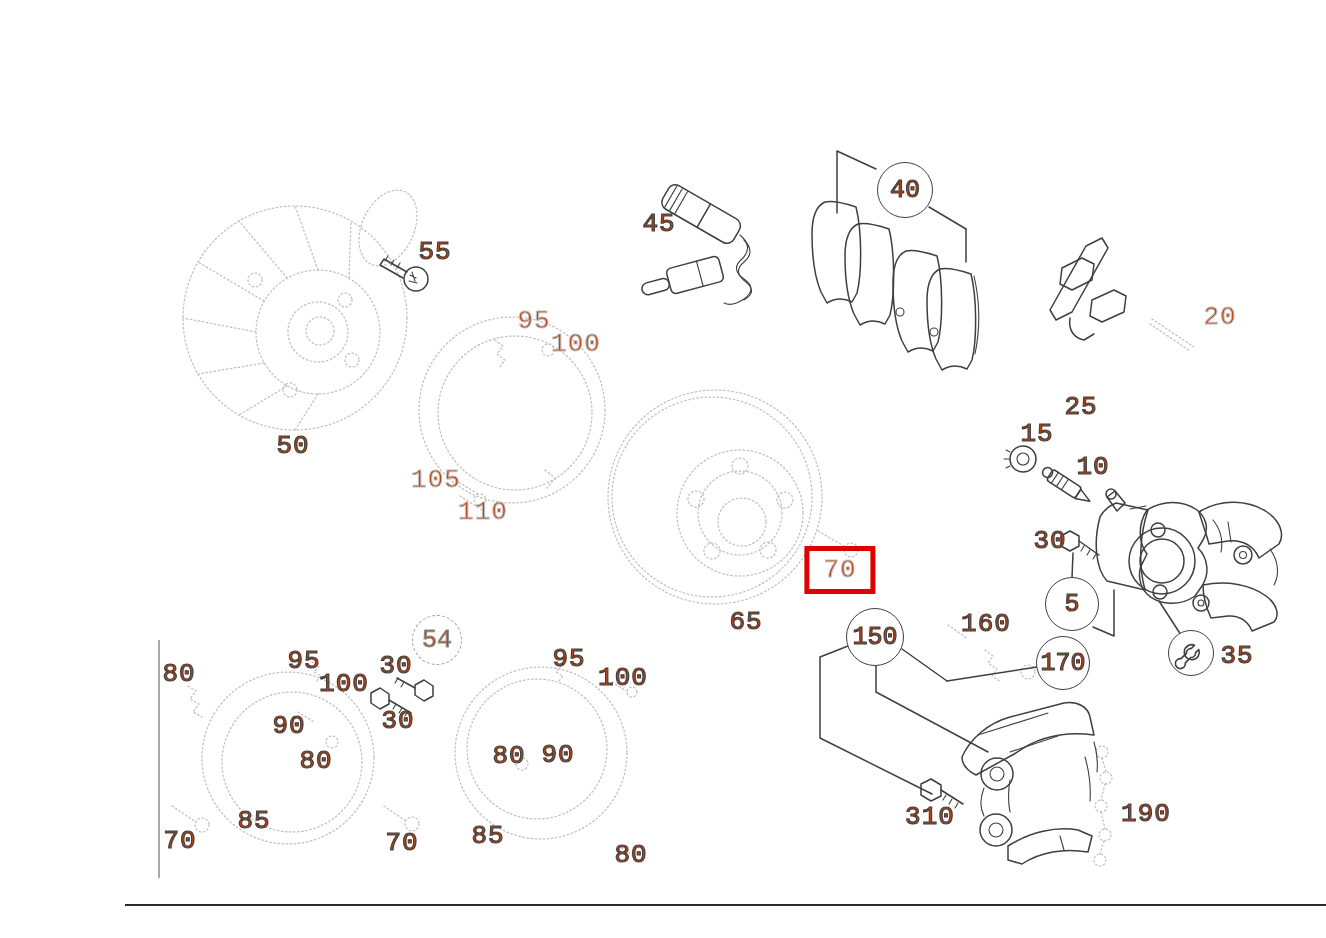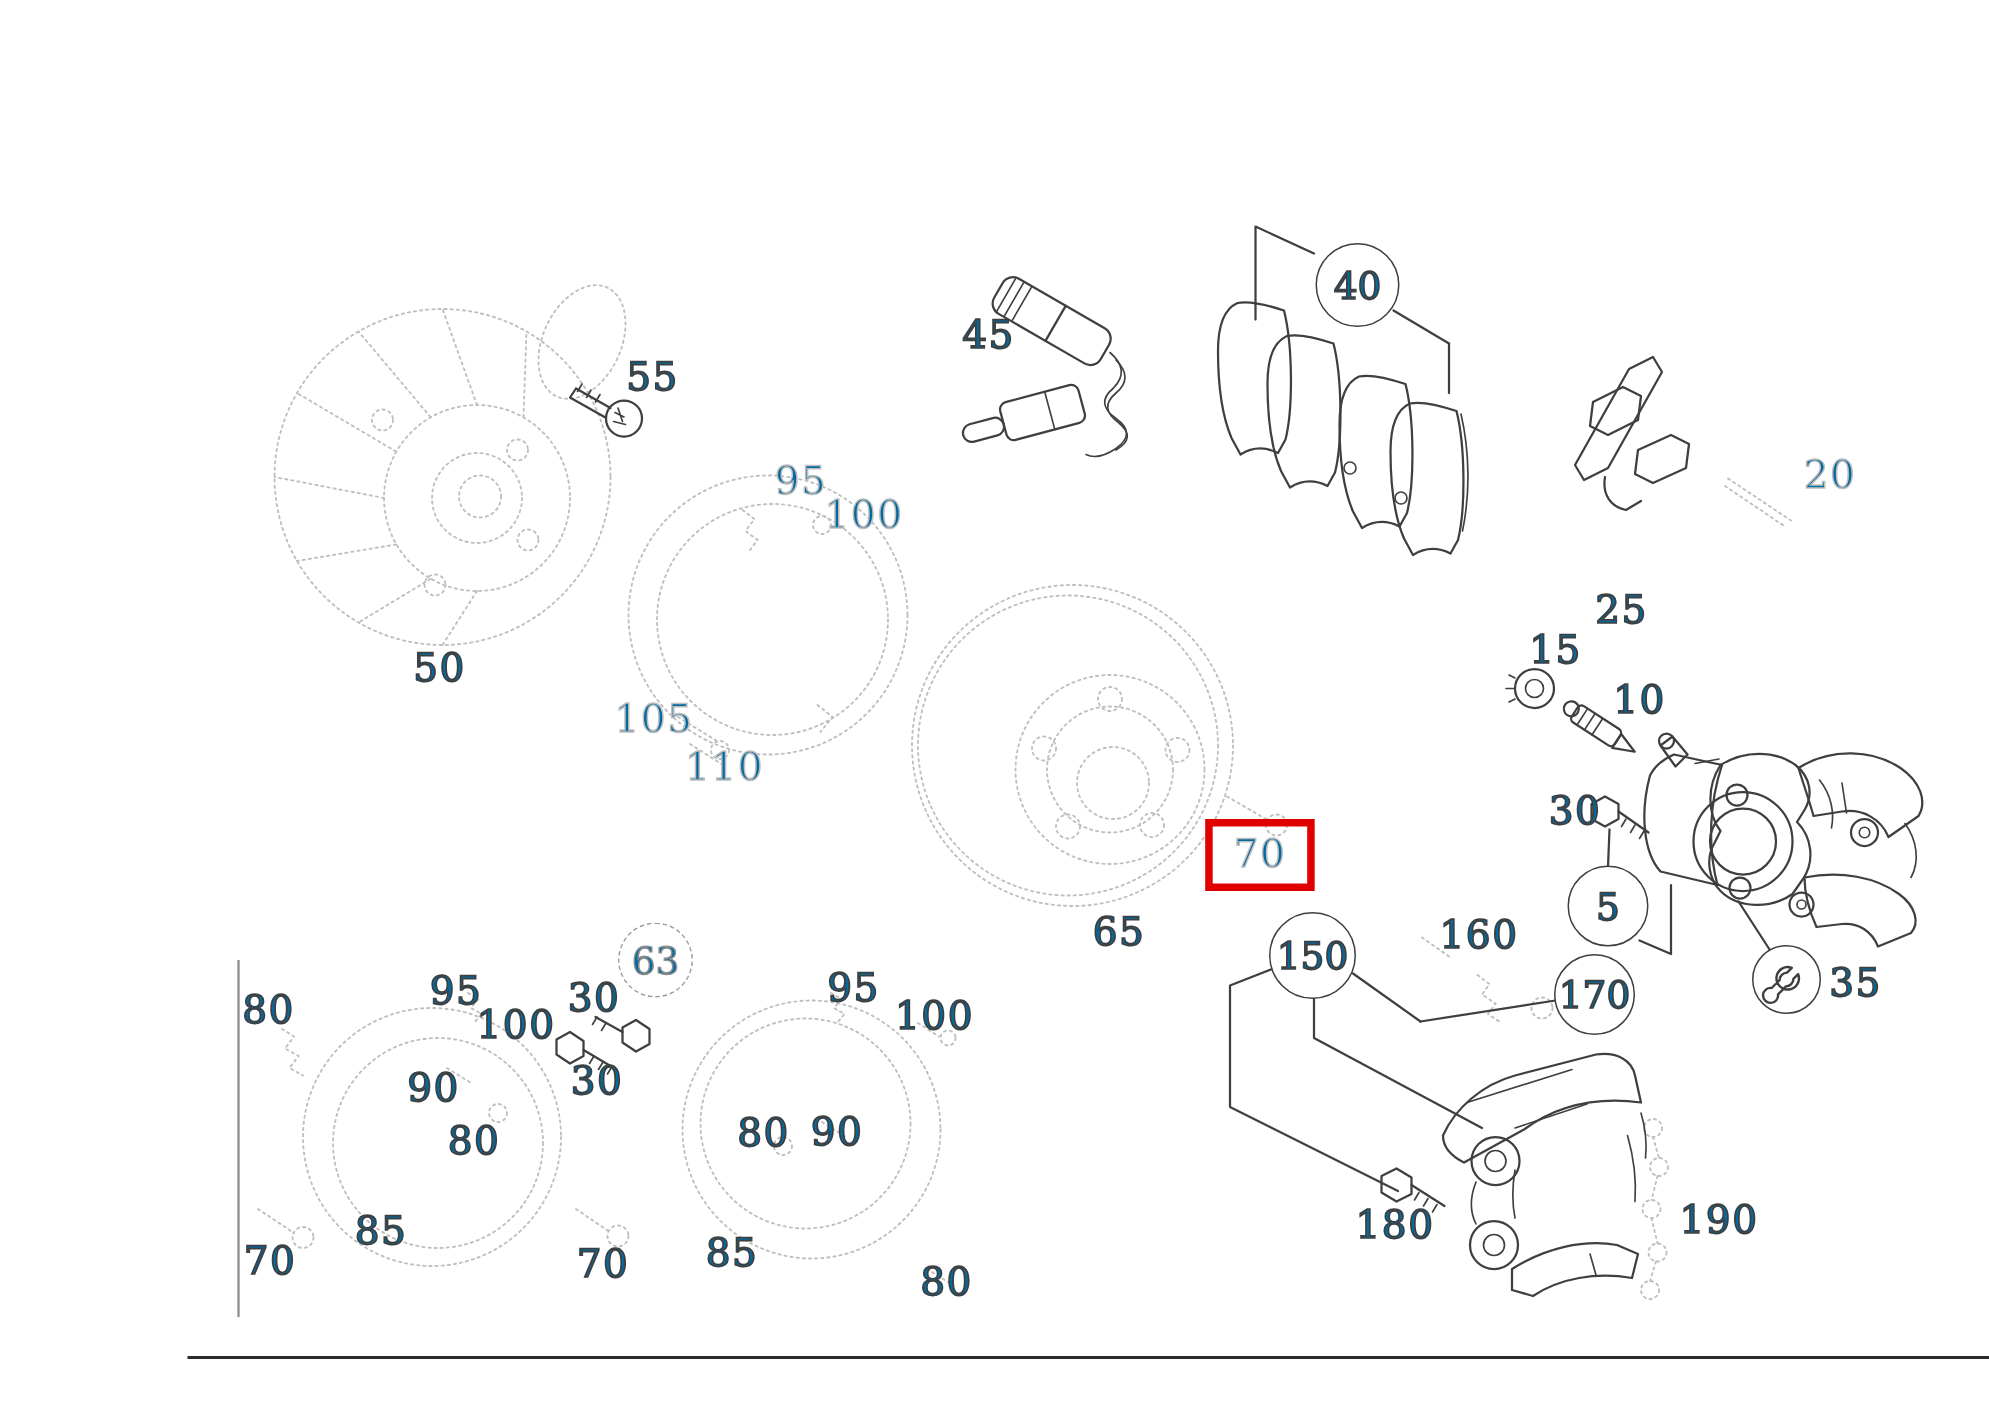--- a/index.html
+++ b/index.html
@@ -9,22 +9,22 @@
     --bg:#ffffff;
   }
   html,body{margin:0;padding:0;background:var(--bg);}
   #page{position:relative;width:1326px;height:938px;background:var(--bg);overflow:hidden;
         font-family:"DejaVu Serif", serif;}
   #art{position:absolute;left:0;top:0;}
   #callout-layer{position:absolute;left:0;top:0;width:1326px;height:938px;}
   .callout{
     position:absolute;transform:translate(-50%,-50%);
     font-size:26px;line-height:1;letter-spacing:1px;white-space:nowrap;
-    color:#0369a1;-webkit-text-stroke:1.15px var(--ink);
-    cursor:pointer;user-select:none;
+    color:#c2410c;-webkit-text-stroke:1.15px var(--ink);
+    cursor:pointer;user-select:none;font-family:Liberation Mono, monospace;
   }
   .callout.faded{-webkit-text-stroke:1px var(--faded);}
   .callout.circle,.callout.circle-dashed{
     display:flex;align-items:center;justify-content:center;
     background:var(--bg);border:1.7px solid var(--ink);border-radius:50%;
     font-size:25px;letter-spacing:0;
   }
   .callout.circle-dashed{border:1.7px dashed #9a9a9a;-webkit-text-stroke:1px #8f8f8f;}
   .callout.highlighted{border:5px solid var(--hl);border-radius:0;padding:6px 14px;}
   .wrench-circle{
@@ -291,22 +291,22 @@
       <div class="callout plain" style="left: 1093px; top: 467px;">10</div>
       <div class="callout plain" style="left: 1050px; top: 541px;">30</div>
       <div class="callout circle" style="left: 1072px; top: 604px; width: 52px; height: 52px;">5</div>
       <div class="callout plain" style="left: 1237px; top: 656px;">35</div>
       <div class="callout circle" style="left: 1063px; top: 663px; width: 52px; height: 52px; text-align: center;">170</div>
       <div class="callout plain" style="left: 986px; top: 624px;">160</div>
       <div class="callout circle" style="left: 875px; top: 637px; width: 56px; height: 56px;">150</div>
       <div class="callout plain" style="left: 746px; top: 622px;">65</div>
       <div class="callout faded highlighted" style="left: 840px; top: 570px;">70</div>
       <div class="callout plain" style="left: 1146px; top: 814px;">190</div>
-      <div class="callout plain" style="left: 930px; top: 817px;">180</div>
-      <div class="callout circle-dashed" style="left: 437px; top: 640px; width: 48px; height: 48px;">63</div>
+      <div class="callout plain" style="left: 930px; top: 817px;">310</div>
+      <div class="callout circle-dashed" style="left: 437px; top: 640px; width: 48px; height: 48px;">54</div>
       <div class="callout plain" style="left: 179px; top: 674px;">80</div>
       <div class="callout plain" style="left: 304px; top: 661px;">95</div>
       <div class="callout plain" style="left: 396px; top: 666px;">30</div>
       <div class="callout plain" style="left: 344px; top: 684px;">100</div>
       <div class="callout plain" style="left: 289px; top: 726px;">90</div>
       <div class="callout plain" style="left: 398px; top: 721px;">30</div>
       <div class="callout plain" style="left: 316px; top: 761px;">80</div>
       <div class="callout plain" style="left: 254px; top: 821px;">85</div>
       <div class="callout plain" style="left: 180px; top: 841px;">70</div>
       <div class="callout plain" style="left: 402px; top: 843px;">70</div>

